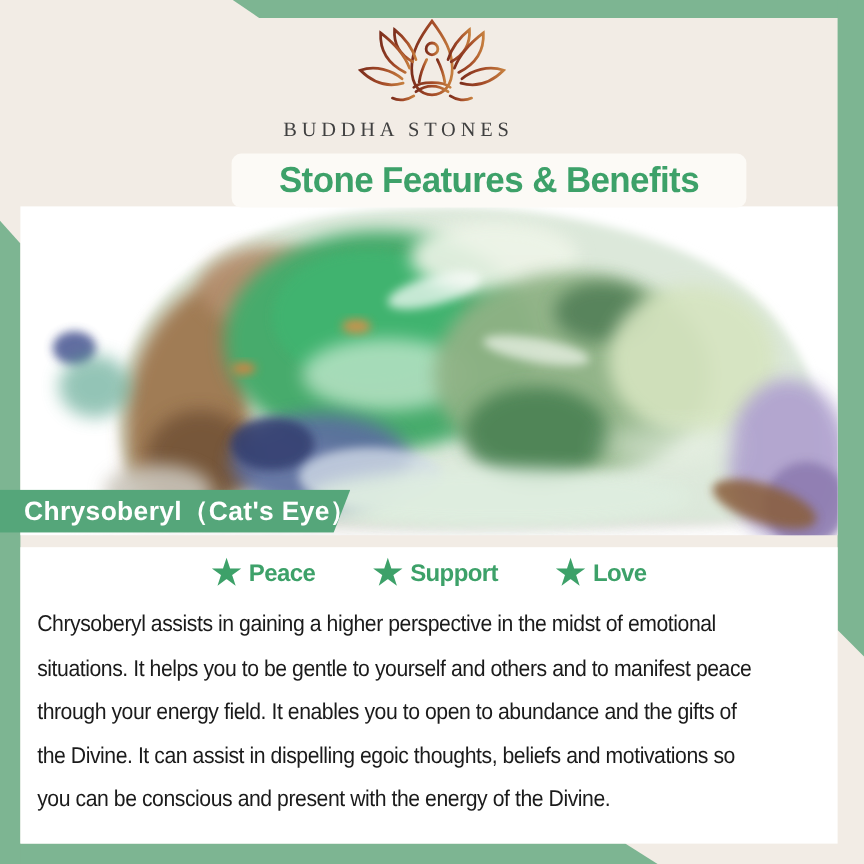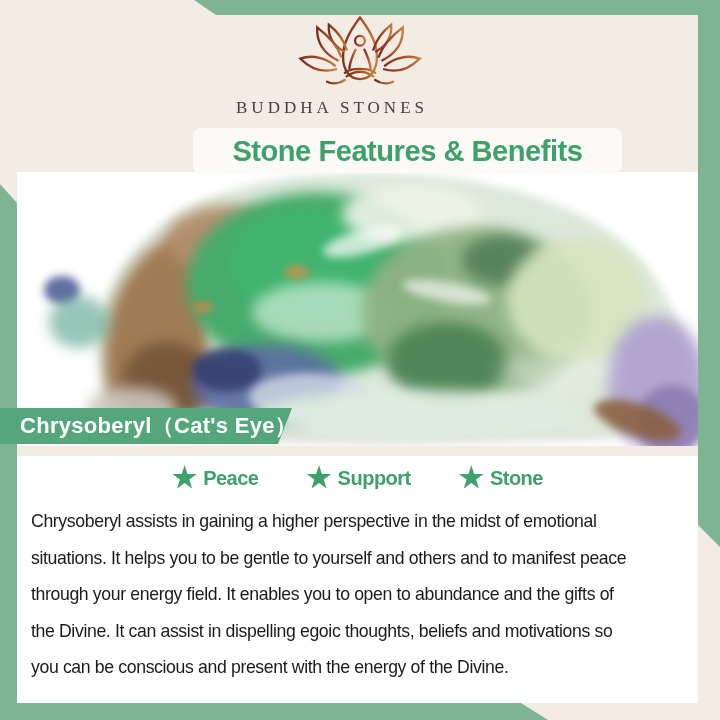--- a/index.html
+++ b/index.html
@@ -160,21 +160,21 @@
     <div class="benefit">
       <span class="star">★</span>
       <span class="blabel">Peace</span>
     </div>
     <div class="benefit">
       <span class="star">★</span>
       <span class="blabel">Support</span>
     </div>
     <div class="benefit">
       <span class="star">★</span>
-      <span class="blabel">Stone</span>
+      <span class="blabel">Love</span>
     </div>
   </div>
 
   <div class="description">
     <div class="dline">Chrysoberyl assists in gaining a higher perspective in the midst of emotional</div>
     <div class="dline">situations. It helps you to be gentle to yourself and others and to manifest peace</div>
     <div class="dline">through your energy field. It enables you to open to abundance and the gifts of</div>
     <div class="dline">the Divine. It can assist in dispelling egoic thoughts, beliefs and motivations so</div>
     <div class="dline">you can be conscious and present with the energy of the Divine.</div>
   </div>

